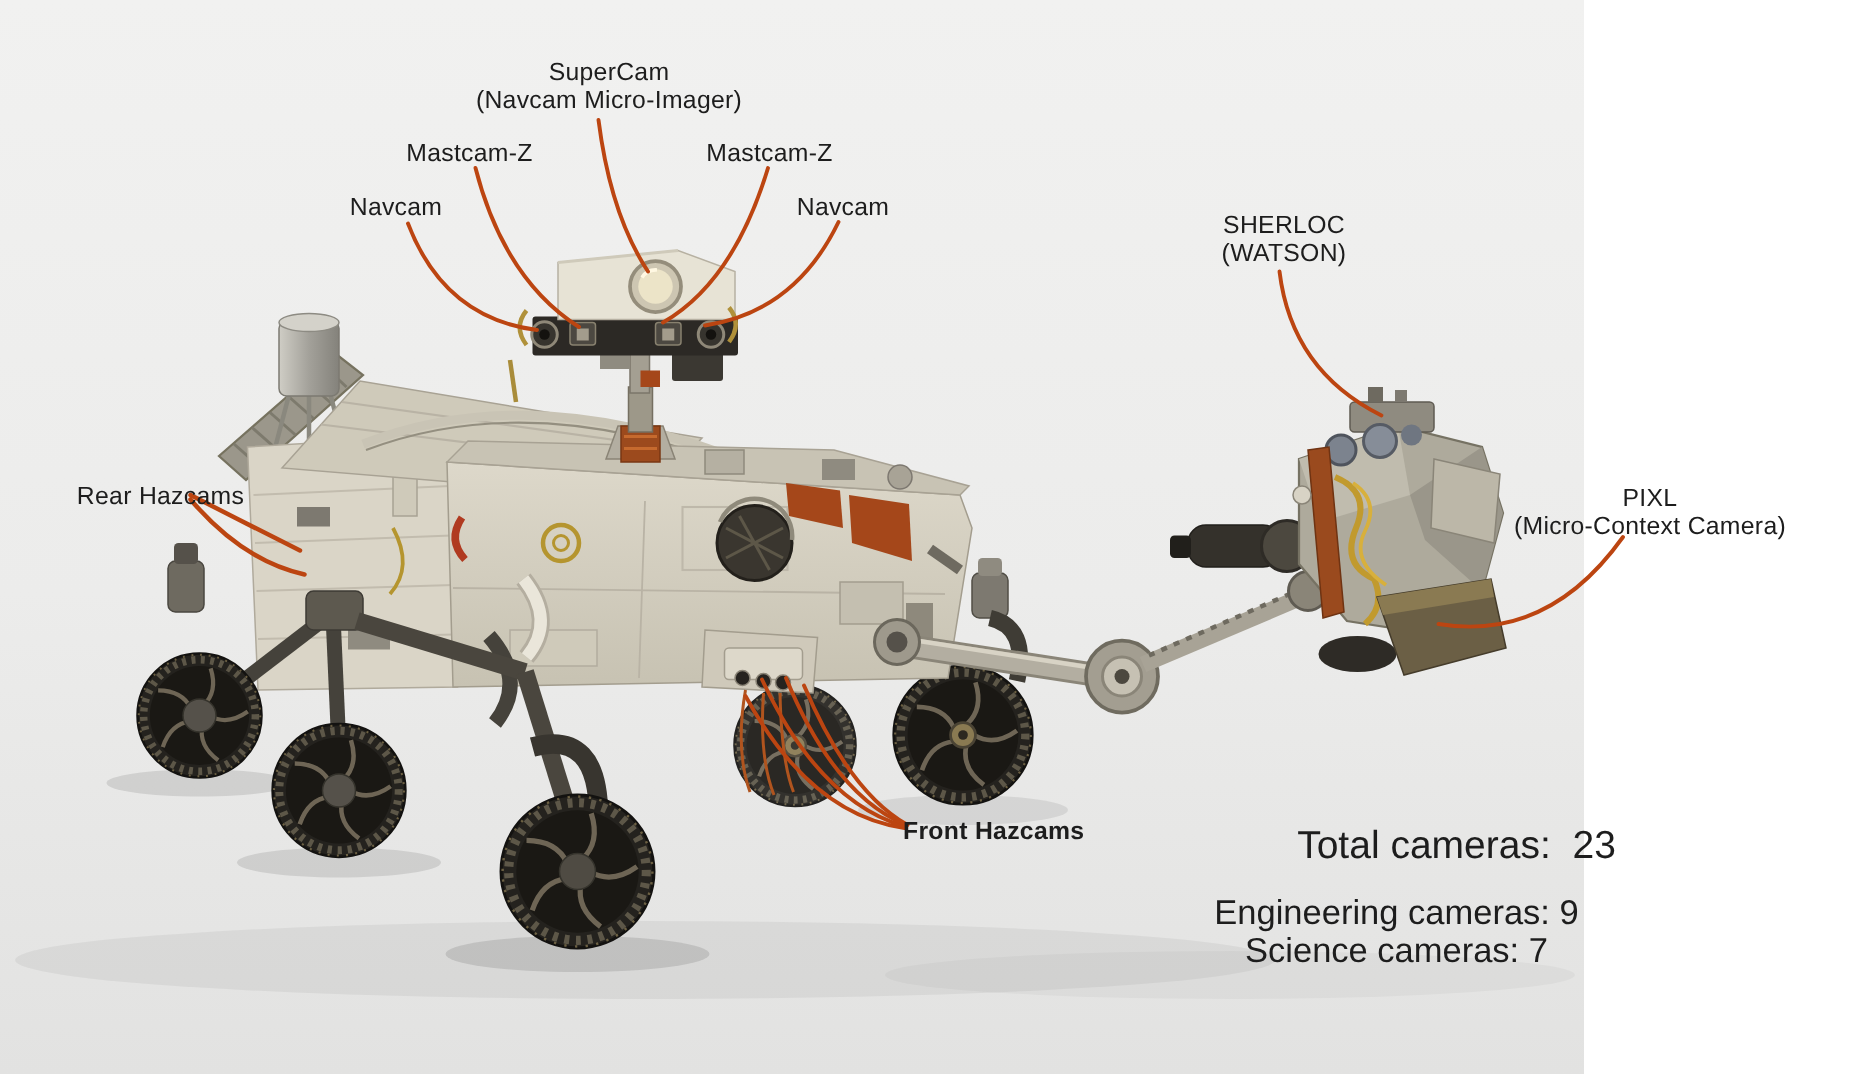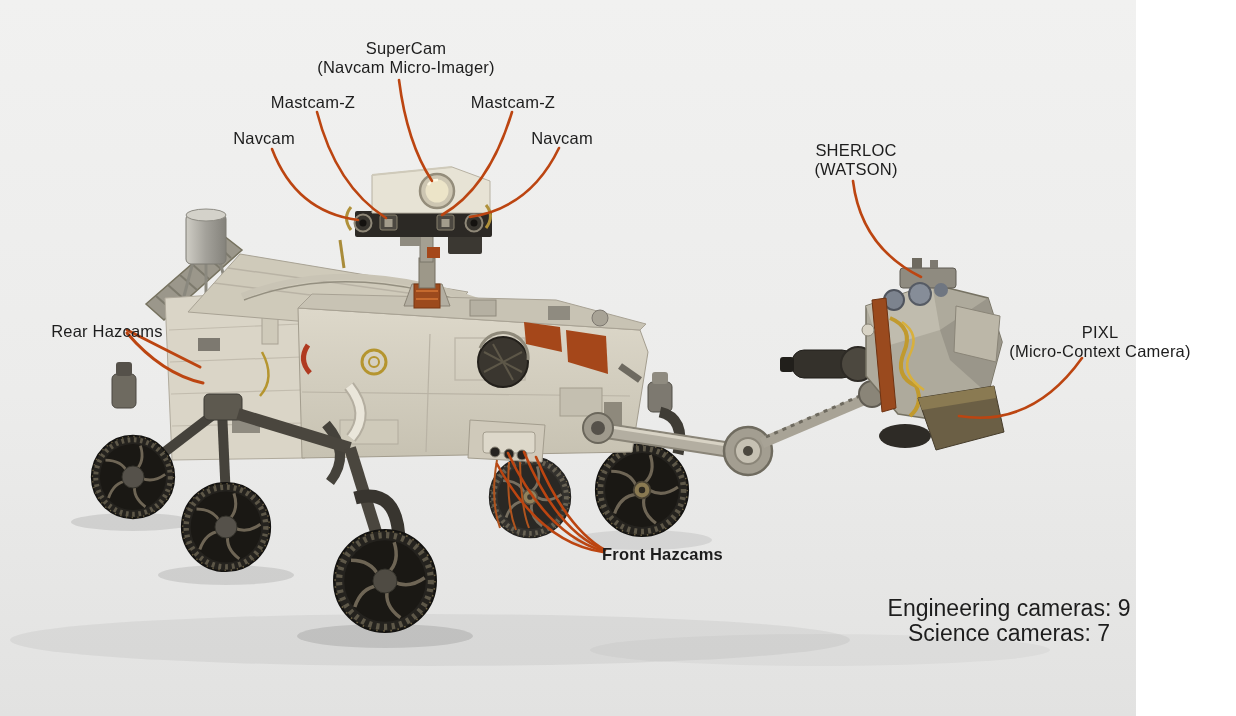--- a/index.html
+++ b/index.html
@@ -5,21 +5,21 @@
   :root{
     --text:#1d1d1d;
     --leader-line:#bc4511;
     --bg-top:#f1f1f0;
     --bg-bottom:#e2e2e1;
   }
   *{margin:0;padding:0;box-sizing:border-box;}
   html,body{width:1236px;height:716px;overflow:hidden;}
   body{font-family:"Liberation Sans","DejaVu Sans",sans-serif;color:var(--text);}
   .stage{
-    position:relative;width:1136px;height:716px;
+    position:relative;width:1056px;height:716px;
     background:linear-gradient(180deg,var(--bg-top) 0%,#ececeb 55%,var(--bg-bottom) 100%);
   }
   svg.art{position:absolute;left:0;top:0;width:1236px;height:716px;display:block;}
   .lbl{
     position:absolute;transform:translateX(-50%);
     text-align:center;font-size:16.5px;line-height:19px;
     color:var(--text);white-space:nowrap;letter-spacing:.2px;
   }
   .lbl.no-center{transform:none;text-align:left;font-weight:bold;}
   .stats-total{
@@ -286,18 +286,19 @@
     <div>SHERLOC</div>
     <div>(WATSON)</div>
   </div>
   <div class="lbl" style="left:1100px;top:323px">
     <div>PIXL</div>
     <div>(Micro-Context Camera)</div>
   </div>
   <div class="lbl" style="left:107px;top:322px">Rear Hazcams</div>
   <div class="lbl no-center" style="left:602px;top:545px">Front Hazcams</div>
 
-  <div class="stats-block" style="left:1009px;top:596px">
+  <div class="stats-total" style="left:971px;top:548px">Total cameras:  23</div>
+  <div class="stats-block" style="left:931px;top:596px">
     <div>Engineering cameras: 9</div>
     <div>Science cameras: 7</div>
   </div>
 
 </div>
 
 </body></html>

